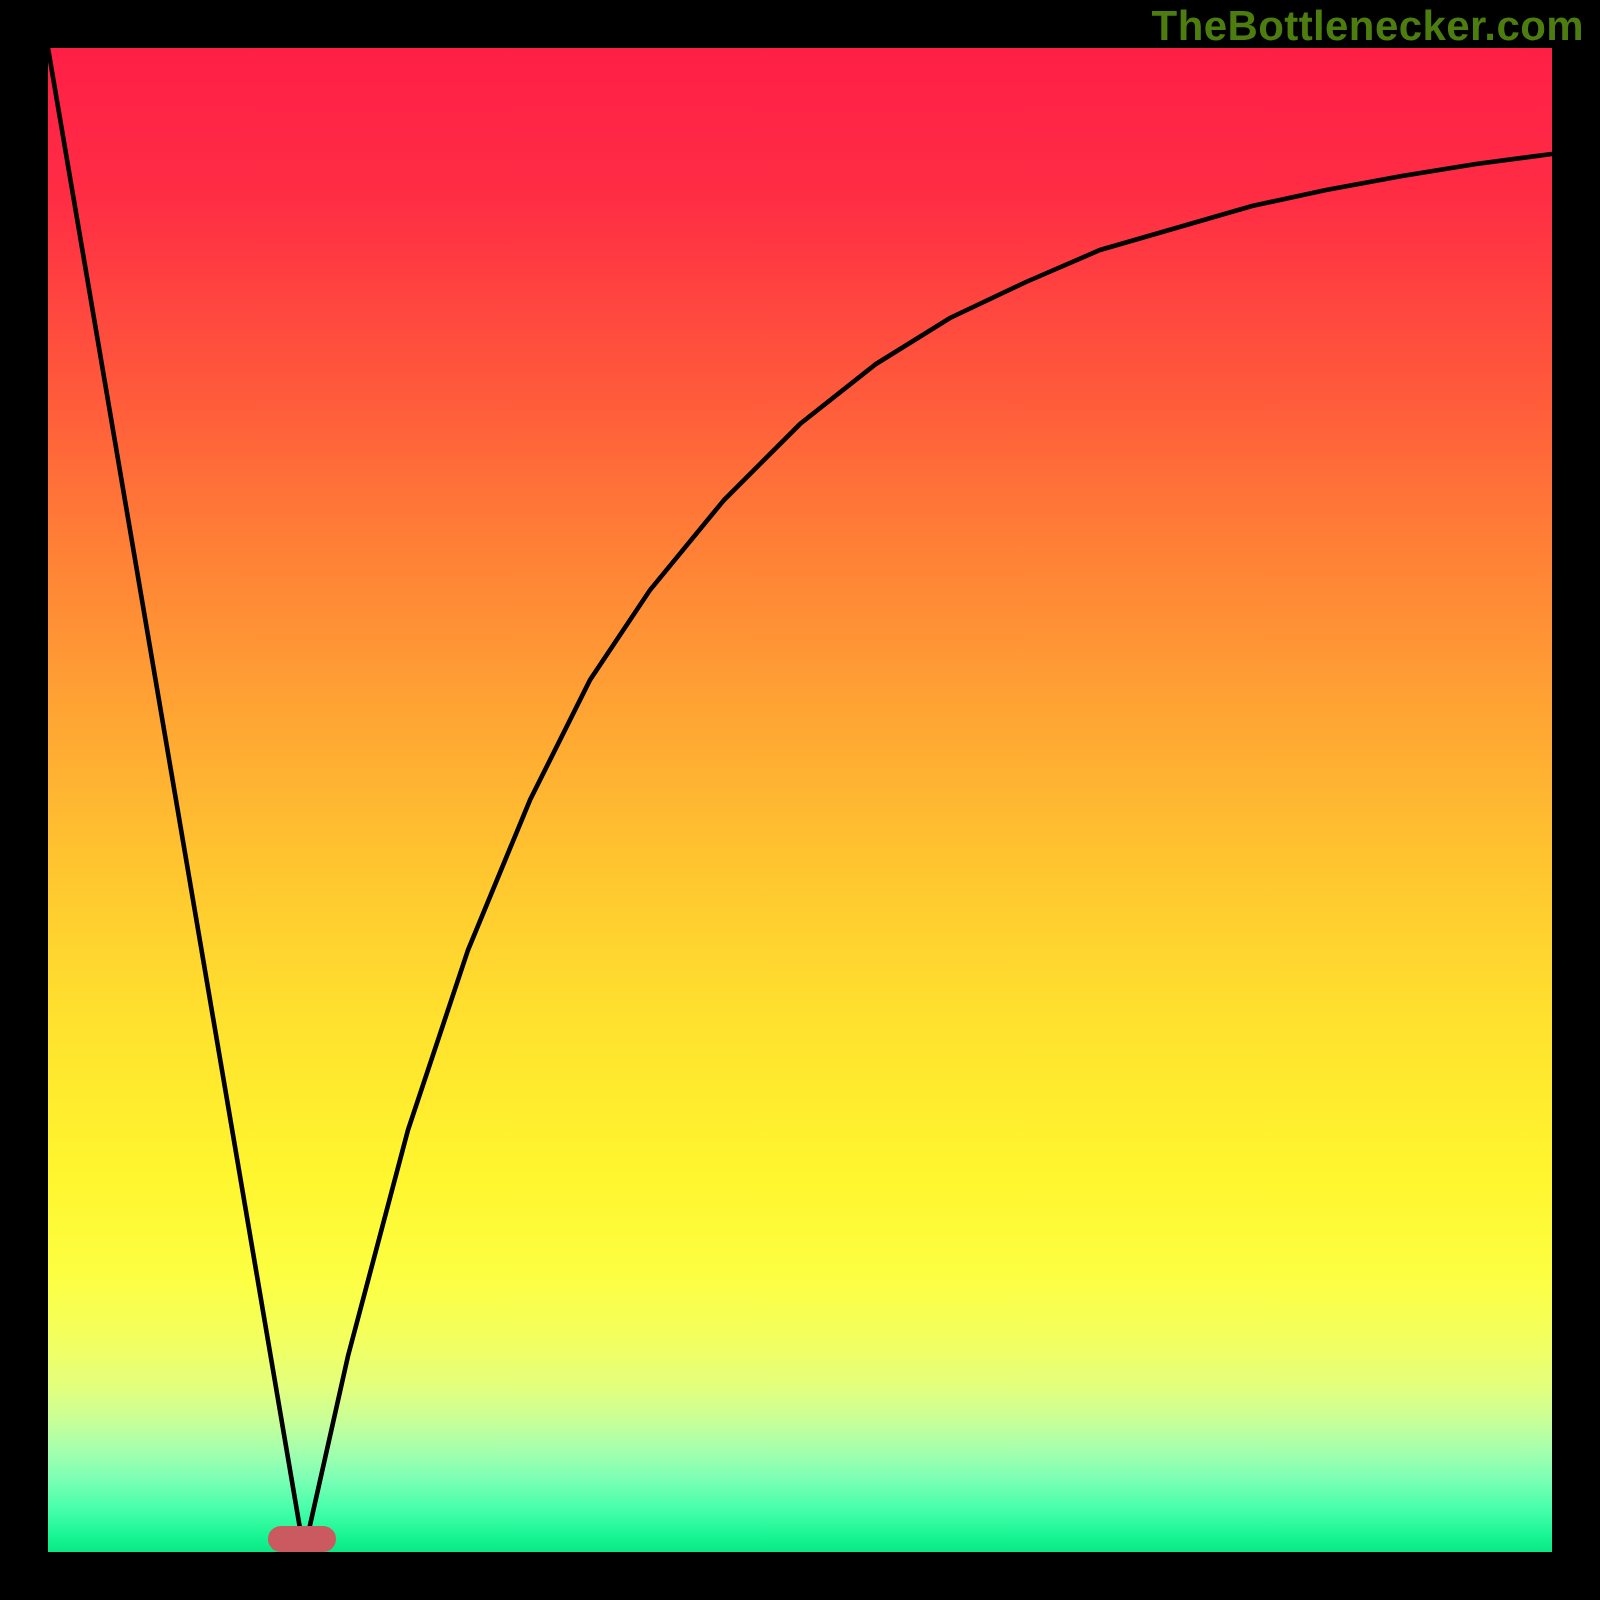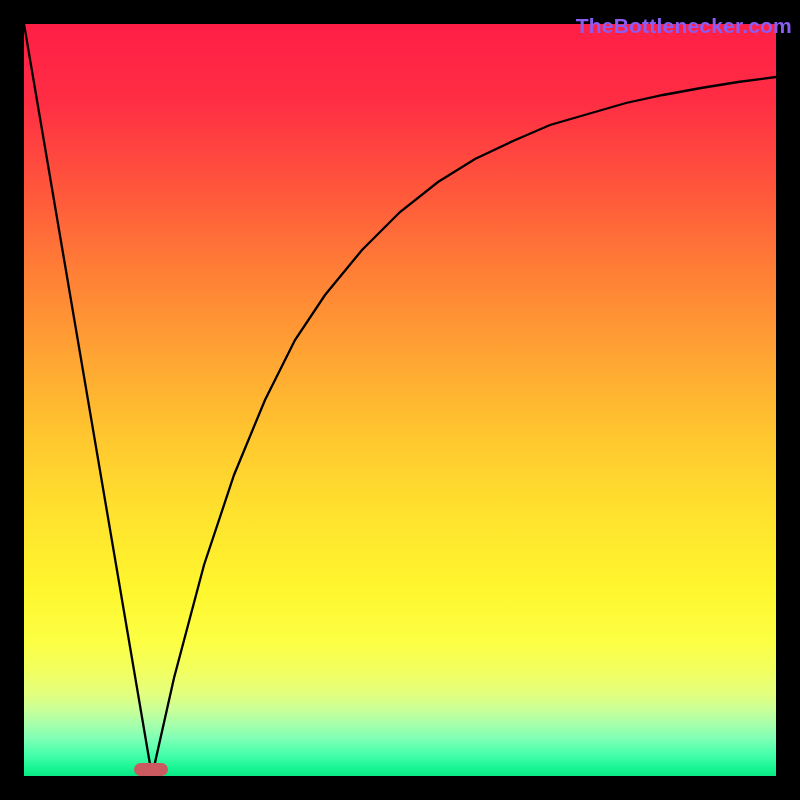--- a/index.html
+++ b/index.html
@@ -62,26 +62,26 @@
   }
   .marker {
     position: absolute;
     width: 34px;
     height: 13px;
     background: #cb5a60;
     border-radius: 7px;
   }
   .watermark {
     position: absolute;
-    top: 14px;
+    top: 2px;
     right: 8px;
     font-family: Arial, Helvetica, sans-serif;
     font-size: 21px;
     font-weight: 600;
-    color: #8b5cf6;
+    color: #4d7c0f;
     letter-spacing: 0.2px;
     margin-left: 20px;
   }
 </style>
 </head>
 <body>
 
 <div class="frame">
   <div class="plot">
     <div class="gradient"></div>

